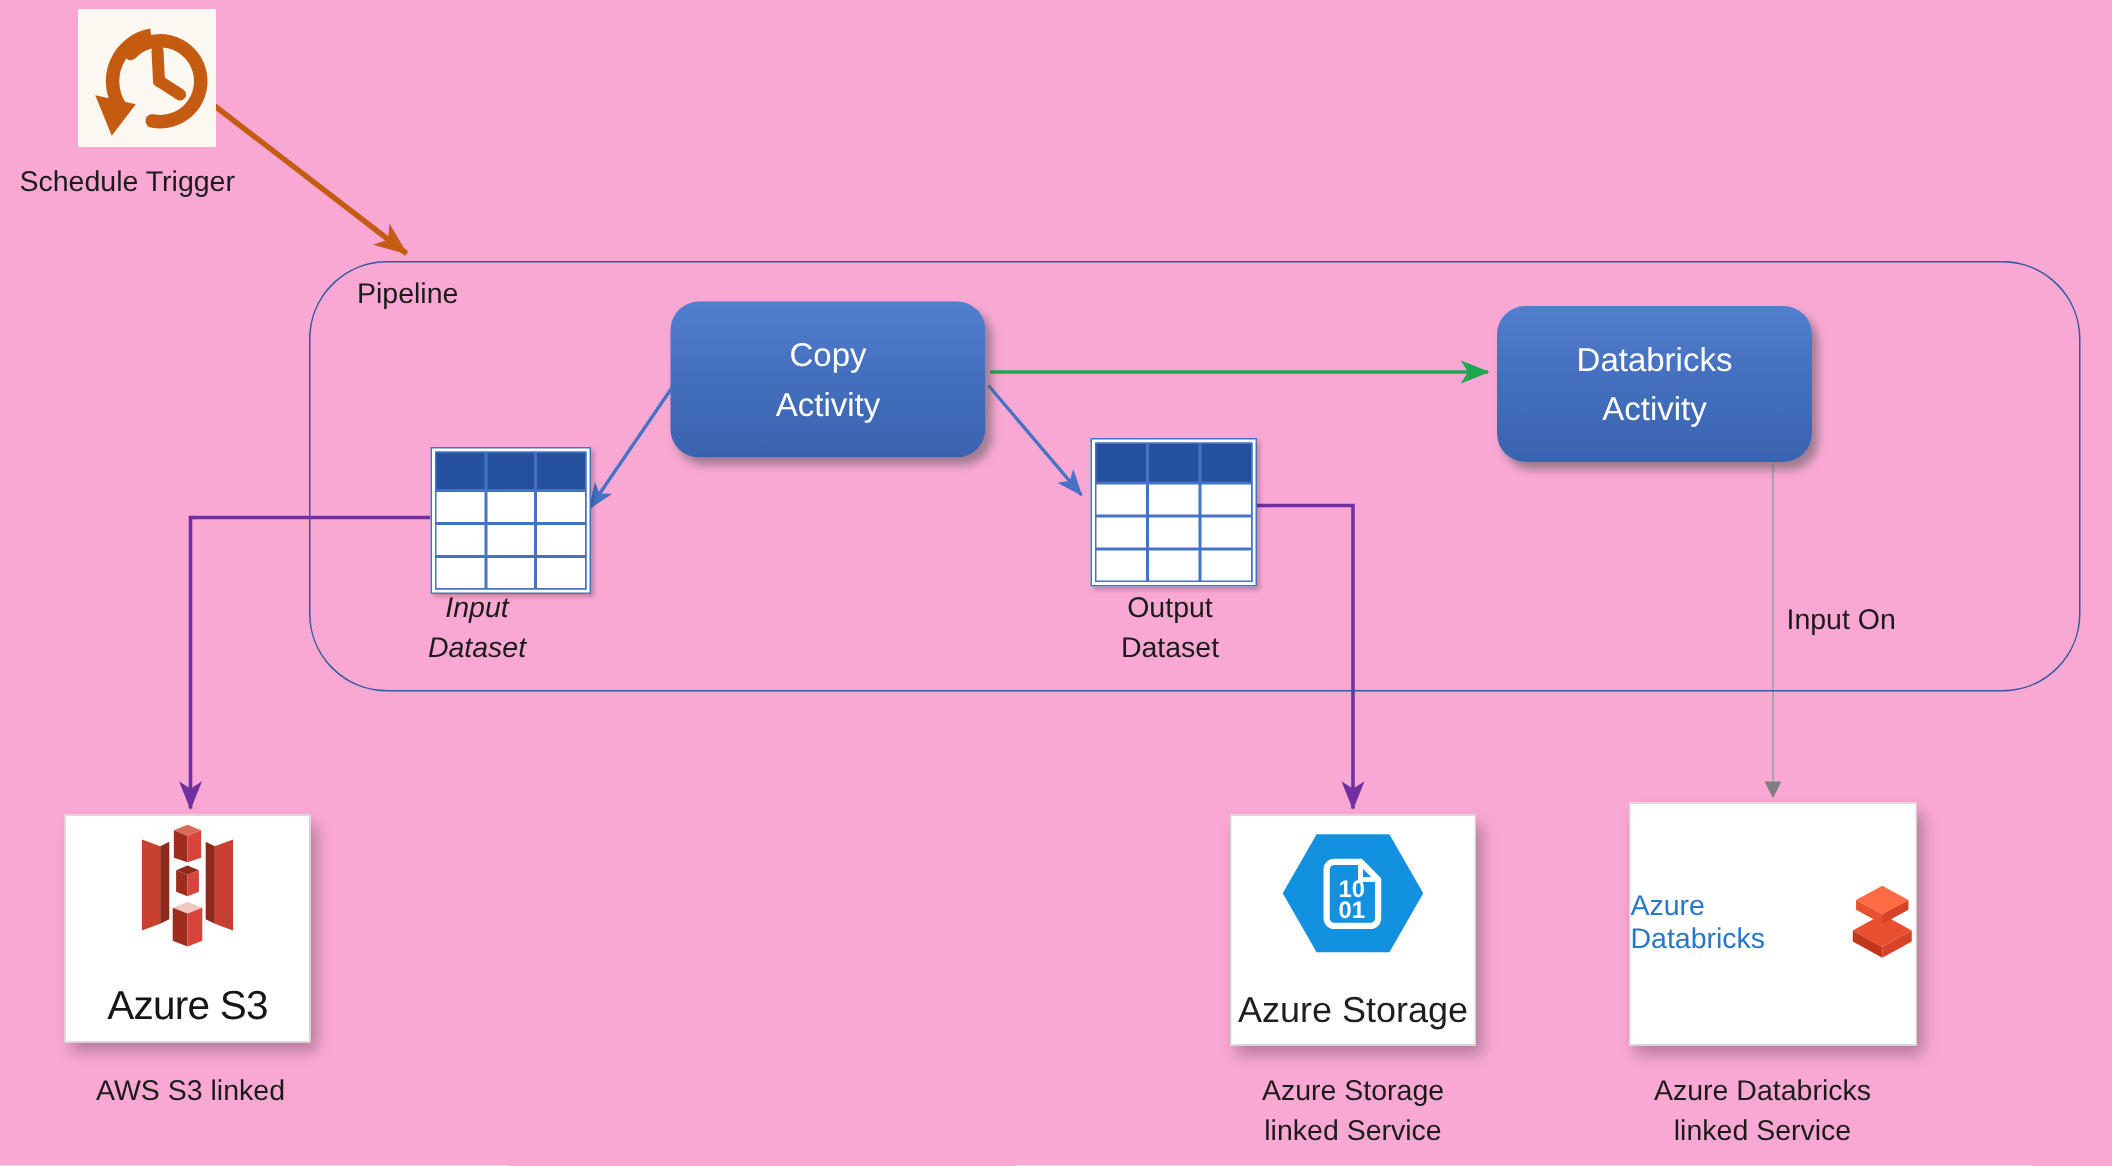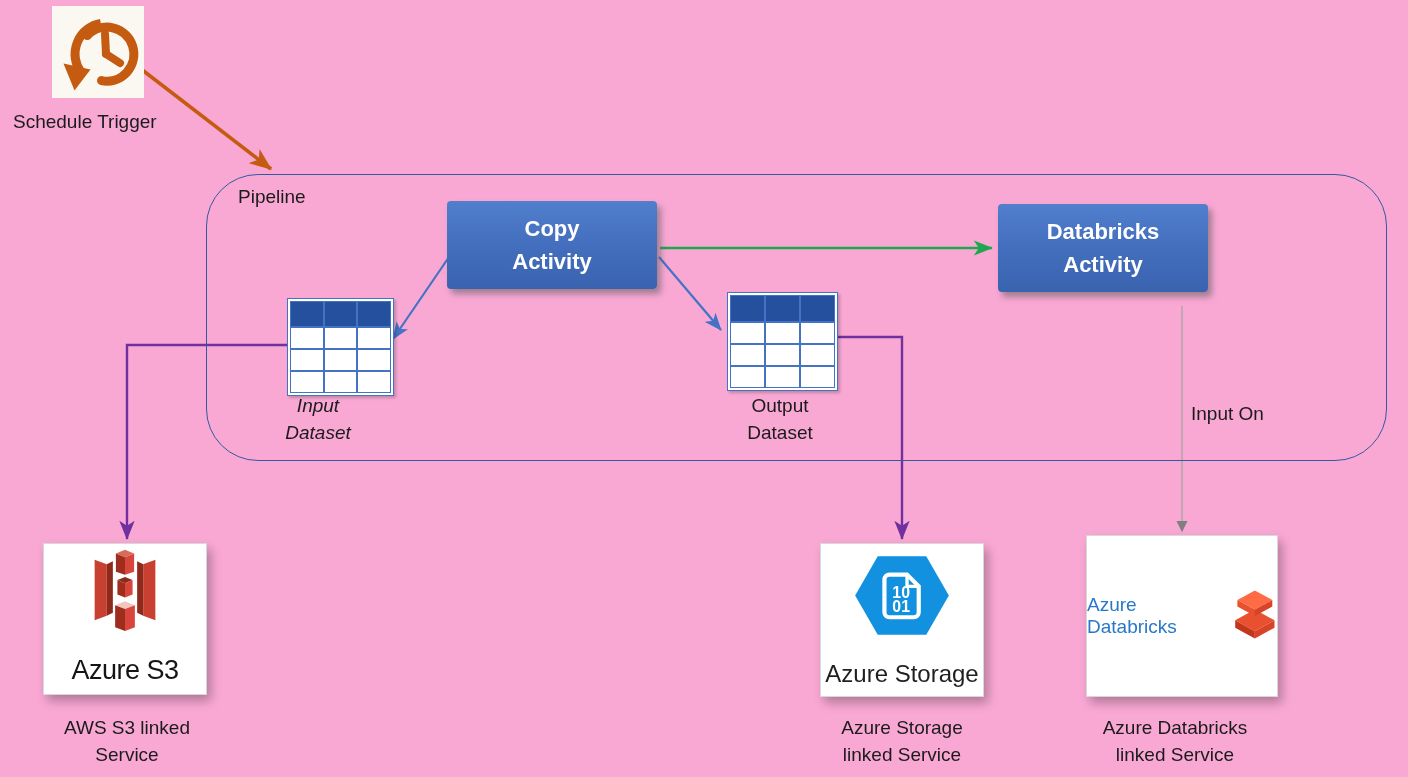--- a/index.html
+++ b/index.html
@@ -6,24 +6,24 @@
   .canvas{position:relative;width:1408px;height:777px;background:#f9a8d4;overflow:hidden;
           font-family:"Liberation Sans",sans-serif;color:#1b1b1b;}
   .abs{position:absolute;}
   .connectors{position:absolute;left:0;top:0;width:1408px;height:777px;pointer-events:none;}
 
   .trigger-label{left:13px;top:111px;width:170px;font-size:19px;}
   .pipeline-box{left:206px;top:174px;width:1179px;height:285px;border:1.6px solid #34599F;
                 border-radius:52px;background:transparent;}
   .pipeline-label{left:238px;top:186px;font-size:19px;}
 
-  .activity{width:210px;height:88px;border-radius:4px;color:#fff;font-size:22px;line-height:33px;
+  .activity{width:210px;height:104px;border-radius:19px;color:#fff;font-size:22px;line-height:33px;
             display:flex;flex-direction:column;align-items:center;justify-content:center;
             background:linear-gradient(180deg,#517ECD 0%,#4470BF 45%,#3A63AF 100%);
-            box-shadow:4px 5px 6px rgba(90,90,90,0.55);text-align:center;font-weight:bold;}
+            box-shadow:4px 5px 6px rgba(90,90,90,0.55);text-align:center;}
   .activity-copy{left:447px;top:201px;}
   .activity-databricks{left:998px;top:204px;}
 
   .dataset{background:#fff;border:1.5px solid #4472C4;padding:2px;box-shadow:2px 2px 3px rgba(0,0,0,0.22);}
   .ds-grid{display:grid;width:100%;height:100%;grid-template-columns:repeat(3,1fr);
            grid-template-rows:27% 1fr 1fr 1fr;gap:2px;background:#4472C4;border:1px solid #4472C4;
            box-sizing:border-box;}
   .ds-grid .hd{background:#24509E;}
   .ds-grid .cell{background:#fff;}
   .dataset-input{left:287px;top:298px;width:101px;height:92px;}
@@ -161,21 +161,20 @@
       <polygon points="40,41 50,45 50,64 40,60" fill="#9E2D1E"></polygon>
       <polygon points="50,45 60,41 60,60 50,64" fill="#D8453C"></polygon>
       <polygon points="37,74 50,69 63,74 50,79" fill="#F0C6C0"></polygon>
       <polygon points="37,74 50,79 50,108 37,103" fill="#9E2D1E"></polygon>
       <polygon points="50,79 63,74 63,103 50,108" fill="#D8453C"></polygon>
     </svg>
     <div class="s3-text">Azure S3</div>
   </div>
   <div class="abs caption caption-s3">
     <div>AWS S3 linked</div>
-    <div>Service</div>
   </div>
 
   <div class="abs card card-storage">
     <svg width="112" height="100" viewBox="0 0 120 104">
       <polygon points="31,5 89,5 116,52 89,99 31,99 4,52" fill="#1191E0"></polygon>
       <path d="M45,27 h21 l14,14 v31 a6,6 0 0 1 -6,6 h-29 a6,6 0 0 1 -6,-6 v-39 a6,6 0 0 1 6,-6 z" fill="none" stroke="#FFFFFF" stroke-width="5"></path>
       <path d="M66,27 v14 h14" fill="none" stroke="#FFFFFF" stroke-width="4"></path>
       <text x="59" y="55" text-anchor="middle" font-family="Liberation Sans, sans-serif" font-size="19" font-weight="bold" fill="#FFFFFF">10</text>
       <text x="59" y="72" text-anchor="middle" font-family="Liberation Sans, sans-serif" font-size="19" font-weight="bold" fill="#FFFFFF">01</text>
     </svg>

